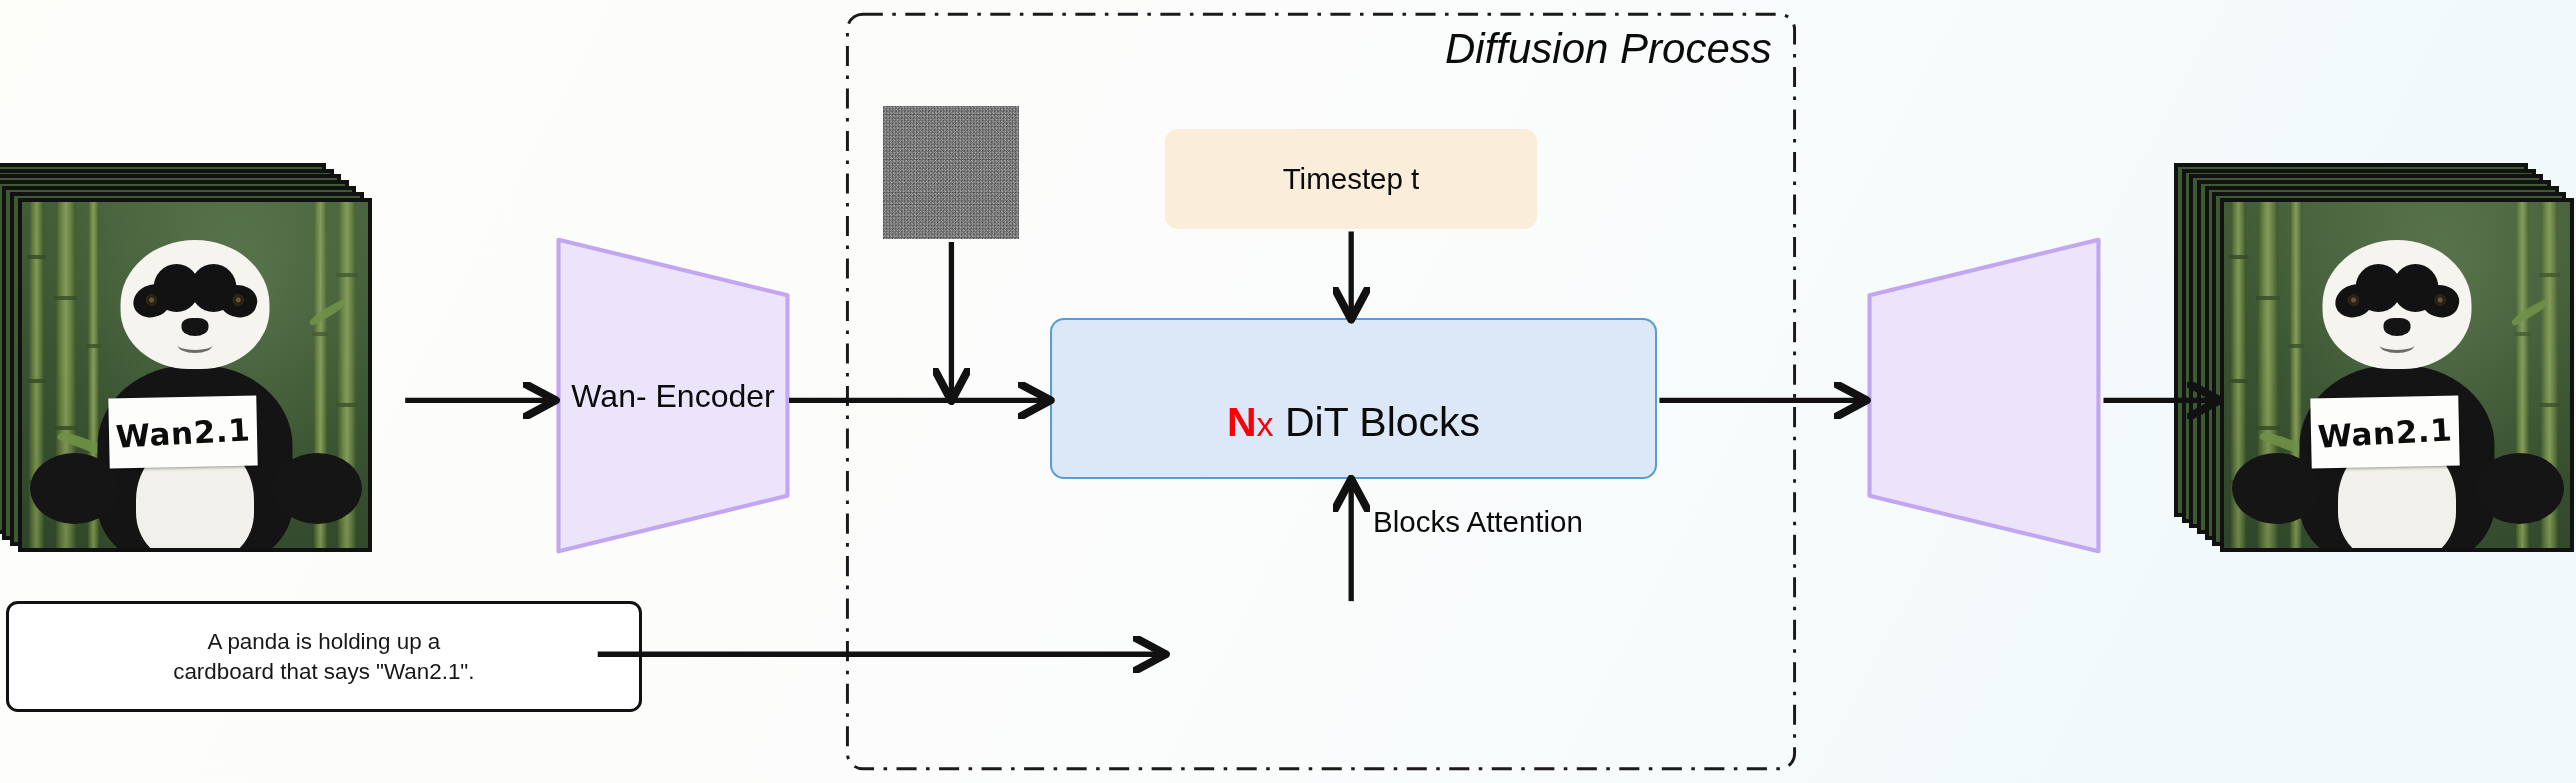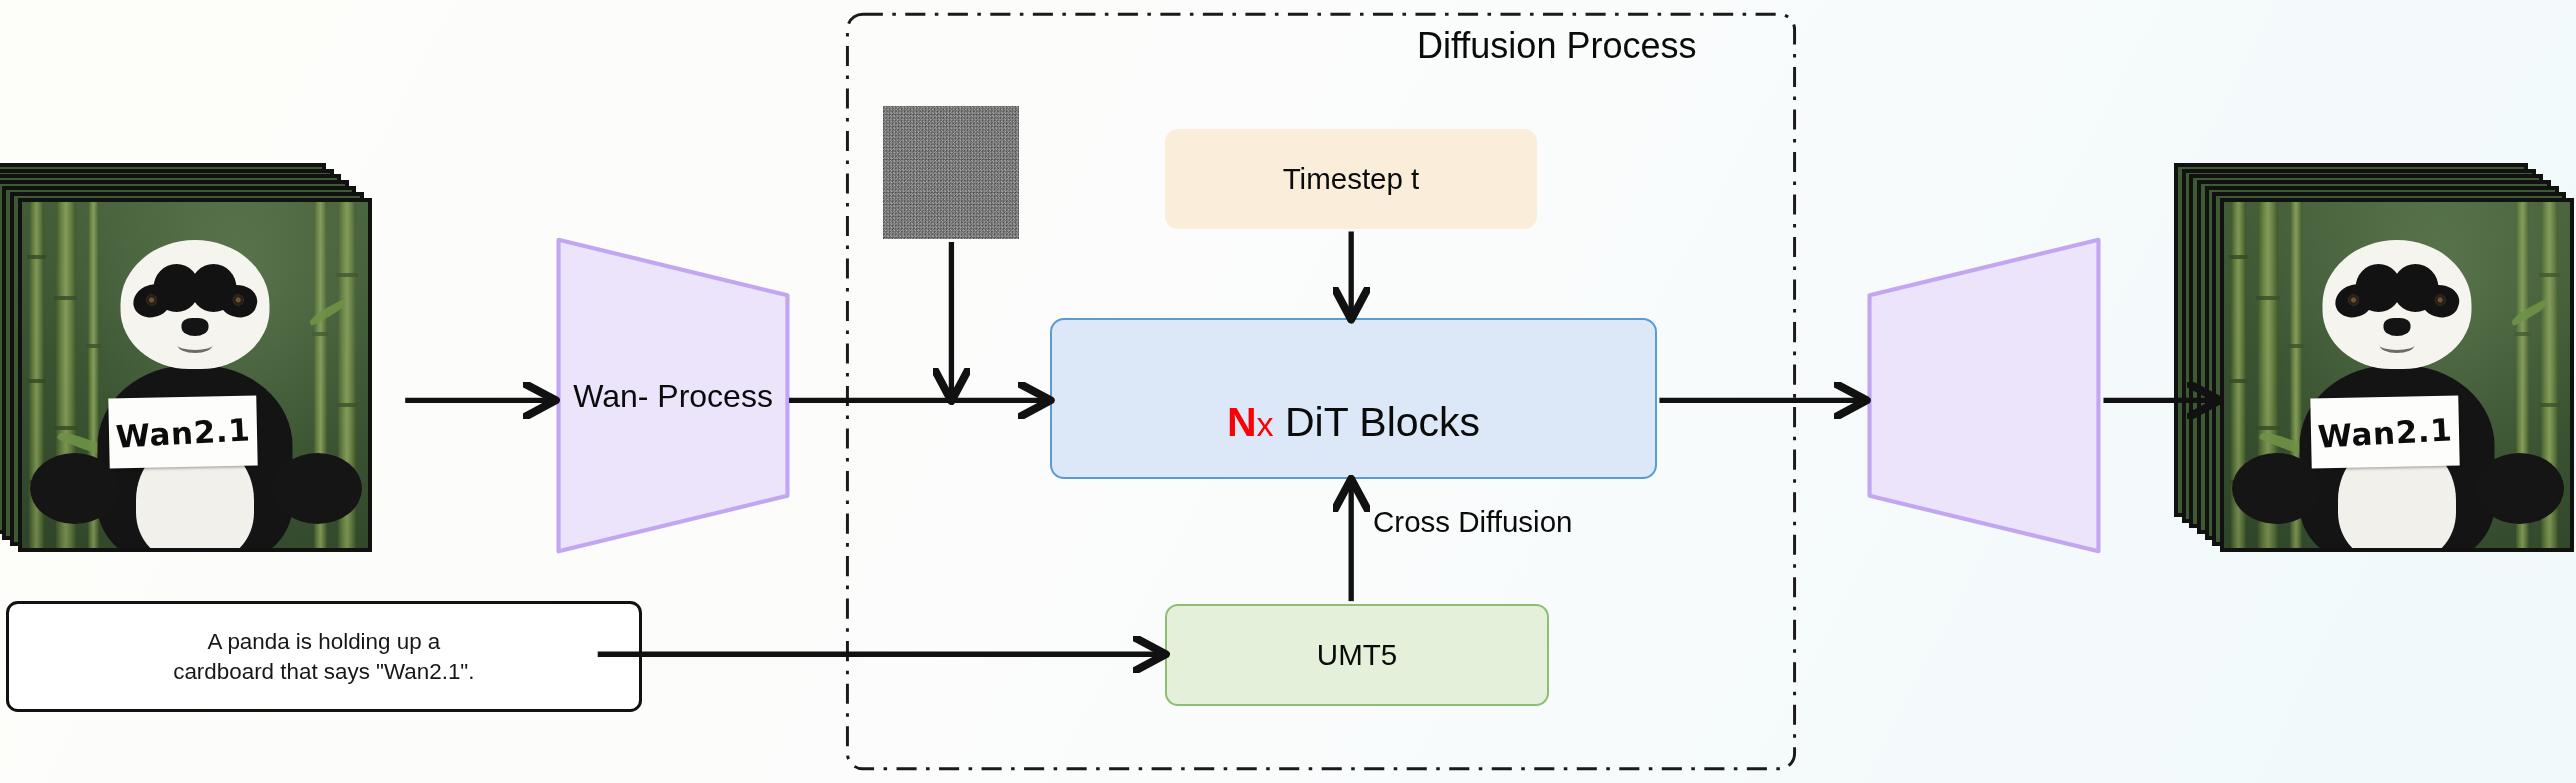--- a/index.html
+++ b/index.html
@@ -98,21 +98,21 @@
     background-size:1.8px 1.8px,3px 3px,1.2px 1.2px,4.1px 4.1px;
     background-position:0 0,0.6px 1.2px,1.2px 0.6px,1.8px 2.4px;
     background-blend-mode:overlay,multiply,screen,normal;
   }
 
   
   #diffusion-container{
     position:absolute;box-sizing:border-box;border-radius:15.4px;
   }
   #diffusion-label{
-    position:absolute;font-size:36px;color:#0b0b0b;white-space:nowrap;
+    position:absolute;font-style:italic;font-size:42px;color:#0b0b0b;white-space:nowrap;margin-left:28px;
   }
 
   
   #arrows{position:absolute;inset:0;pointer-events:none;}
 </style>
 </head>
 <body>
 
 <div id="stage">
 
@@ -183,40 +183,37 @@
   <div class="rbox" id="prompt-box" style="left:5.9px;top:601px;width:636px;height:111px;">
     <span>A panda is holding up a
 cardboard that says "Wan2.1".</span>
   </div>
 
   <div class="trap" style="left:555px;top:236px;width:236px;height:319px;">
     <svg width="236" height="319" viewBox="0 0 400 540">
       <polygon points="6,6 394,100 394,440 6,534" fill="#ece4fb" stroke="#c3a6f2" stroke-width="7" stroke-linejoin="round"></polygon>
     </svg>
     <div class="trap-label">Wan-
-Process</div>
+Encoder</div>
   </div>
 
   <div id="noise-patch" style="left:883px;top:106px;width:136px;height:133px;"></div>
 
   <div class="rbox" id="dit-box" style="left:1050px;top:318px;width:607px;height:161px;">
     <span id="dit-text">
       <b class="n">N</b><span class="x">x</span> <span>DiT Blocks</span>
     </span>
   </div>
 
   <div class="rbox" id="timestep-box" style="left:1165px;top:129px;width:372px;height:100px;">
     <span>Timestep t</span>
   </div>
 
-  <div class="rbox" id="umt5-box" style="left:1165px;top:604px;width:384px;height:102px;">
-    <span>UMT5</span>
-  </div>
-
-  <div class="abs" style="left:1373px;top:505px;font-size:29.5px;color:#0b0b0b;white-space:nowrap;">Cross Diffusion</div>
+
+  <div class="abs" style="left:1373px;top:505px;font-size:29.5px;color:#0b0b0b;white-space:nowrap;">Blocks Attention</div>
 
   <div class="trap" style="left:1866px;top:236px;width:236px;height:319px;">
     <svg width="236" height="319" viewBox="0 0 400 540">
       <polygon points="6,100 394,6 394,534 6,440" fill="#ece4fb" stroke="#c3a6f2" stroke-width="7" stroke-linejoin="round"></polygon>
     </svg>
   </div>
 
   <div class="stack" style="left:2220px;top:198px;width:402px;height:378px;">
     <div class="frame" style="left:0px;top:0px;">
       <div class="panda-art">

